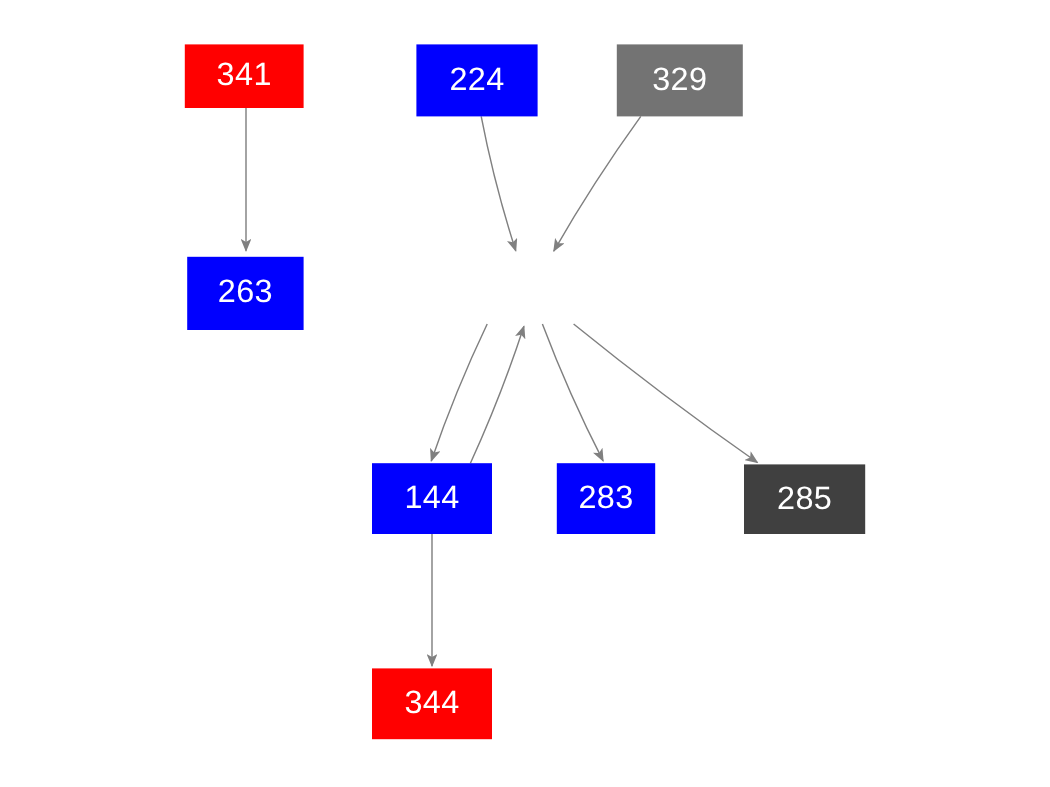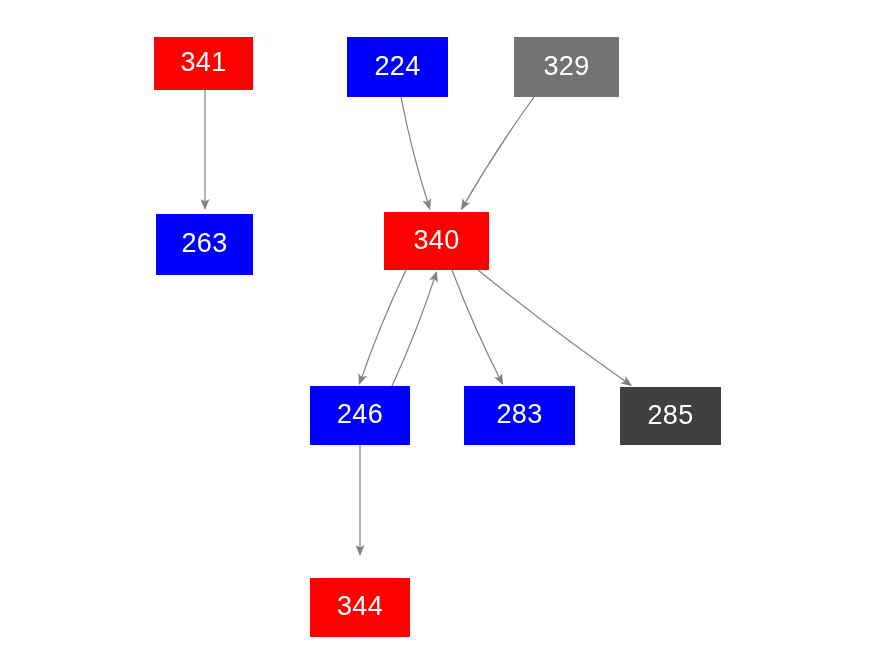--- a/index.html
+++ b/index.html
@@ -81,30 +81,27 @@
       </div>
       <div class="graph-node" style="left: 156px; top: 214px; width: 97px; height: 61px; background: rgb(0, 0, 255); color: rgb(255, 255, 255);">
         <span class="node-label">263</span>
       </div>
       <div class="graph-node" style="left: 347px; top: 37px; width: 101px; height: 60px; background: rgb(0, 0, 255); color: rgb(255, 255, 255);">
         <span class="node-label">224</span>
       </div>
       <div class="graph-node" style="left: 502px; top: 37px; width: 105px; height: 60px; background: #737373; color: rgb(255, 255, 255); margin-left: 12px;">
         <span class="node-label">329</span>
       </div>
-      <div class="graph-node" style="left: 384px; top: 212px; width: 105px; height: 58px; background: rgb(255, 0, 0); color: rgb(255, 255, 255);">
-        <span class="node-label">340</span>
+      <div class="graph-node" style="left: 310px; top: 386px; width: 100px; height: 59px; background: rgb(0, 0, 255); color: rgb(255, 255, 255);">
+        <span class="node-label">144</span>
       </div>
-      <div class="graph-node" style="left: 310px; top: 386px; width: 100px; height: 59px; background: rgb(0, 0, 255); color: rgb(255, 255, 255);">
-        <span class="node-label">246</span>
-      </div>
-      <div class="graph-node" style="left: 464px; top: 386px; width: 111px; height: 59px; background: rgb(0, 0, 255); color: rgb(255, 255, 255);">
+      <div class="graph-node" style="left: 464px; top: 386px; width: 82px; height: 59px; background: rgb(0, 0, 255); color: rgb(255, 255, 255);">
         <span class="node-label">283</span>
       </div>
       <div class="graph-node" style="left: 620px; top: 387px; width: 101px; height: 58px; background: #404040; color: rgb(255, 255, 255);">
         <span class="node-label">285</span>
       </div>
-      <div class="graph-node" style="left: 310px; top: 557px; width: 100px; height: 59px; background: rgb(255, 0, 0); color: rgb(255, 255, 255); margin-top: 21px;">
+      <div class="graph-node" style="left: 310px; top: 557px; width: 100px; height: 59px; background: rgb(255, 0, 0); color: rgb(255, 255, 255);">
         <span class="node-label">344</span>
       </div>
     </div>
 
 </div>
 
 </body></html>

